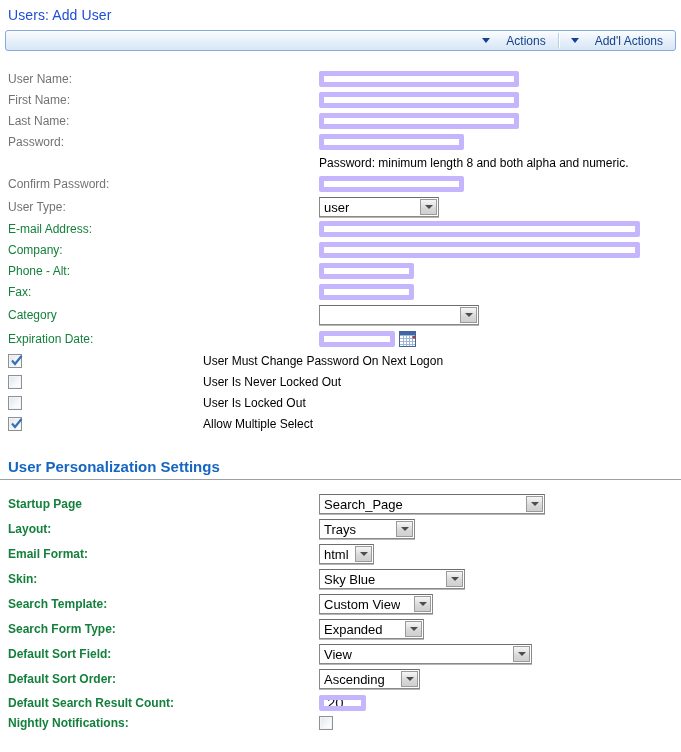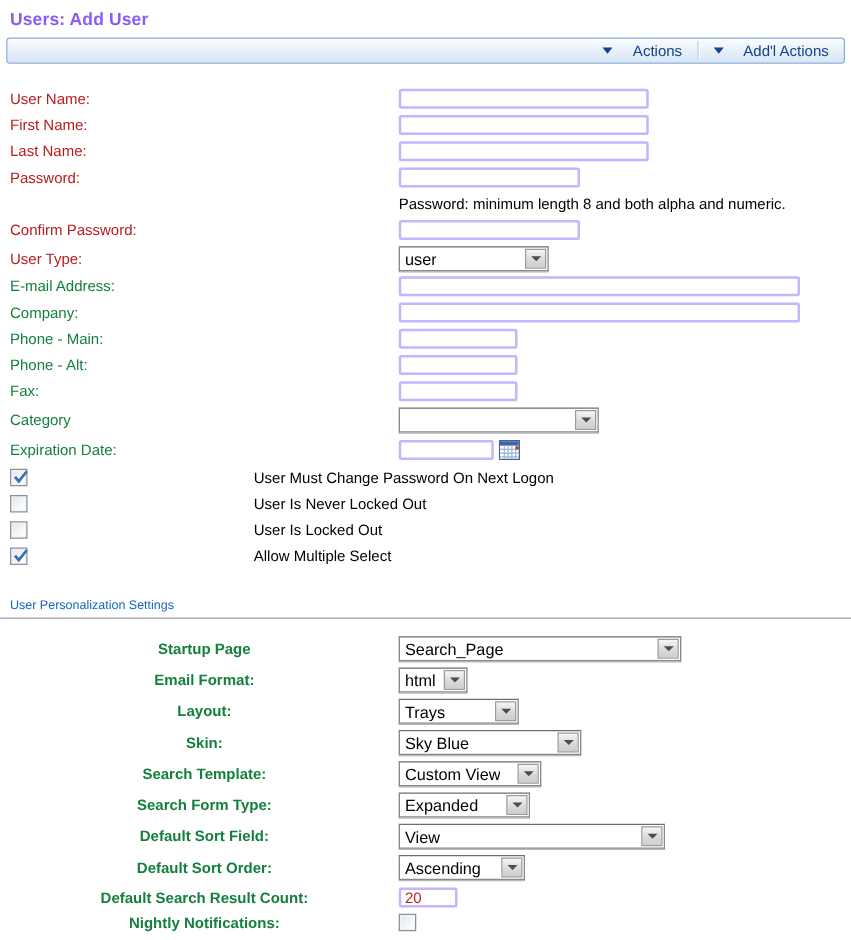--- a/index.html
+++ b/index.html
@@ -1,44 +1,44 @@
 <!DOCTYPE html>
 <html><head>
 <meta charset="utf-8">
 <style>
   * { box-sizing: border-box; margin: 0; padding: 0; }
   html,body { background:#fff; }
   body { font-family: "Liberation Sans", sans-serif; font-size: 12px; color:#000; }
   .page { position:relative; width:681px; height:752px; background:#fff; overflow:hidden; }
 
   
-  .page-title { font-size:14px; font-weight:bold; color:#8b5cf6; padding:7px 0 0 8px; letter-spacing:.1px; }
+  .page-title { font-size:14px; font-weight:normal; color:#1d4ed8; padding:7px 0 0 8px; letter-spacing:.1px; }
 
   
   .toolbar {
     margin:7px 5px 0 5px; height:21px;
     border:1px solid #86abd9; border-radius:3px;
     background:linear-gradient(180deg,#fbfdfe 0%,#e9f1fa 45%,#d7e6f6 100%);
     display:flex; align-items:center; justify-content:flex-end;
   }
   .tb-item { display:flex; align-items:center; gap:16px; padding:0 12px; height:100%; cursor:pointer; color:#15428b; font-size:12px; }
   .tb-item .tri { width:0; height:0; border-left:4px solid transparent; border-right:4px solid transparent; border-top:5px solid #15428b; display:inline-block; }
   .tb-sep { width:1px; height:15px; background:#b9cfe8; box-shadow:1px 0 0 #ffffff; }
 
   
   .form { margin-top:20px; }
   .row { display:flex; align-items:center; height:16px; margin-bottom:5px; }
   .row.tall { height:20px; margin-bottom:4px; }
   .lbl { display:inline-block; width:319px; padding-left:8px; flex:none; color:#15803d; }
-  .lbl.req { color:#b91c1c; }
+  .lbl.req { color:#737373; }
   .hint { color:#000; }
 
   input.txt {
-    height:16px; border:2px solid #c4b5fd; border-radius:2px; background:#fff;
-    font-family:"Liberation Sans",sans-serif; font-size:12px; padding:0 3px; color:#b91c1c; outline:none;
+    height:16px; border:5px solid #c4b5fd; border-radius:2px; background:#fff;
+    font-family:"Liberation Sans",sans-serif; font-size:15px; padding:0 3px; color:#0f172a; outline:none;
   }
   
   .select {
     height:20px; border:1px solid #898989; border-top-color:#6e6e6e; background:#fff;
     display:flex; align-items:center; justify-content:space-between; cursor:default;
     box-shadow:0 1px 0 #b6b6b6;
   }
   .sel-val { font-size:13px; padding-left:4px; color:#000; white-space:nowrap; overflow:hidden; }
   .sel-btn {
     width:17px; height:16px; margin-right:1px; flex:none;
@@ -55,25 +55,25 @@
     box-shadow: inset 0 0 0 1px #f2f5f8; cursor:pointer;
   }
   .checkbox svg { display:none; position:absolute; left:0px; top:-2px; }
   .checkbox.checked svg { display:block; }
   .chk-lbl { margin-left:181px;text-align:right; }
 
   
   .cal { margin-left:4px; display:inline-block; cursor:pointer; line-height:0; }
 
   
-  .section-heading { margin:27px 0 0 8px; font-size:10px; font-weight:normal; color:#1566c0; }
+  .section-heading { margin:27px 0 0 8px; font-size:15px; font-weight:bold; color:#1566c0; }
   .rule { border:0; border-top:1px solid #9aa0a6; margin-top:4px; width:681px; }
   .p-form { margin-top:14px; }
   .p-row { display:flex; align-items:center; height:20px; margin-bottom:5px; }
-  .p-row .lbl { font-weight:bold;text-align:center; }
+  .p-row .lbl { font-weight:bold; }
 </style>
 </head>
 <body>
 
 <div class="page">
 
   <div class="page-title">Users: Add User</div>
 
   <div class="toolbar">
     <div class="tb-item">
@@ -132,24 +132,20 @@
     <div class="row">
       <span class="lbl">E-mail Address:</span>
       <input class="txt" style="width: 321px;">
     </div>
 
     <div class="row">
       <span class="lbl">Company:</span>
       <input class="txt" style="width: 321px;">
     </div>
 
-    <div class="row">
-      <span class="lbl">Phone - Main:</span>
-      <input class="txt" style="width: 95px;">
-    </div>
 
     <div class="row">
       <span class="lbl">Phone - Alt:</span>
       <input class="txt" style="width: 95px;">
     </div>
 
     <div class="row">
       <span class="lbl">Fax:</span>
       <input class="txt" style="width: 95px;">
     </div>
@@ -228,33 +224,33 @@
       <span class="lbl">Startup Page</span>
       <div class="select" style="width:226px">
         <span class="sel-val">Search_Page</span>
         <span class="sel-btn">
             <span class="tri-dark"></span>
           </span>
       </div>
     </div>
 
     <div class="p-row">
+      <span class="lbl">Layout:</span>
+      <div class="select" style="width:96px">
+        <span class="sel-val">Trays</span>
+        <span class="sel-btn">
+            <span class="tri-dark"></span>
+          </span>
+      </div>
+    </div>
+
+    <div class="p-row">
       <span class="lbl">Email Format:</span>
       <div class="select" style="width:55px">
         <span class="sel-val">html</span>
-        <span class="sel-btn">
-            <span class="tri-dark"></span>
-          </span>
-      </div>
-    </div>
-
-    <div class="p-row">
-      <span class="lbl">Layout:</span>
-      <div class="select" style="width:96px">
-        <span class="sel-val">Trays</span>
         <span class="sel-btn">
             <span class="tri-dark"></span>
           </span>
       </div>
     </div>
 
     <div class="p-row">
       <span class="lbl">Skin:</span>
       <div class="select" style="width:146px">
         <span class="sel-val">Sky Blue</span>

